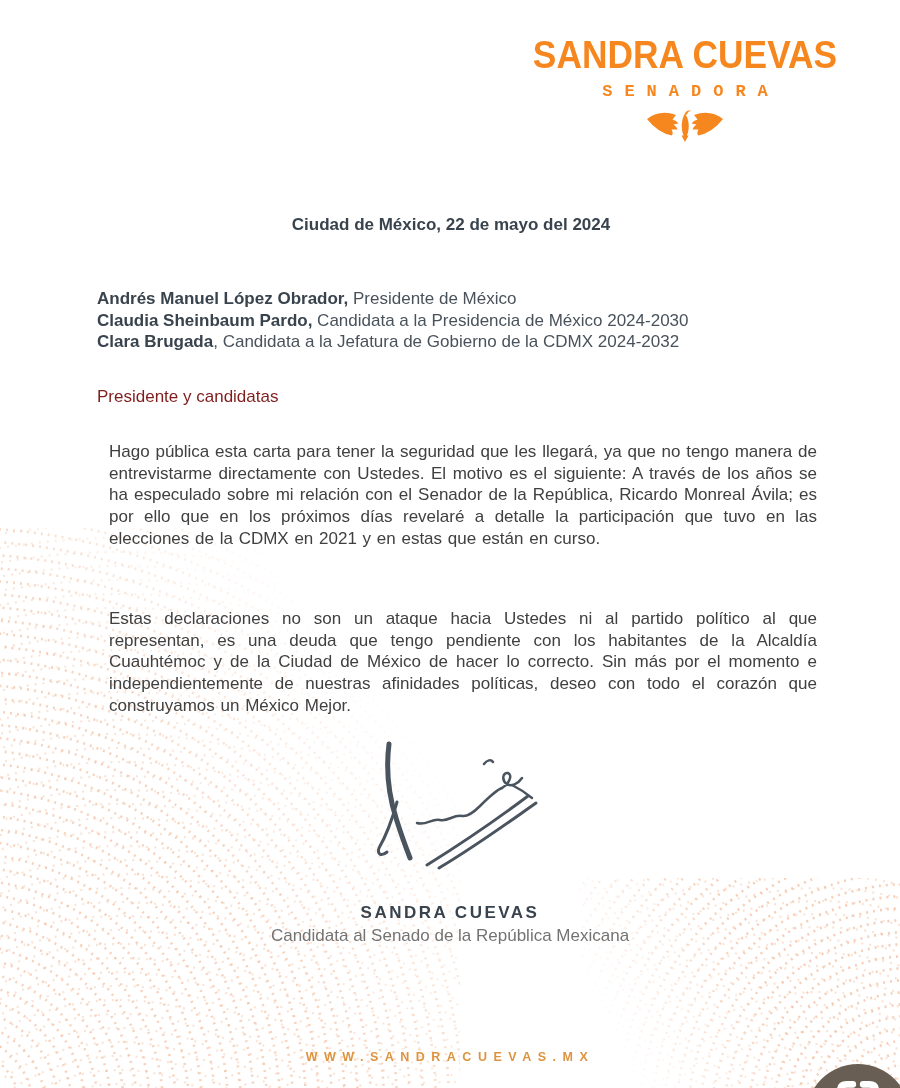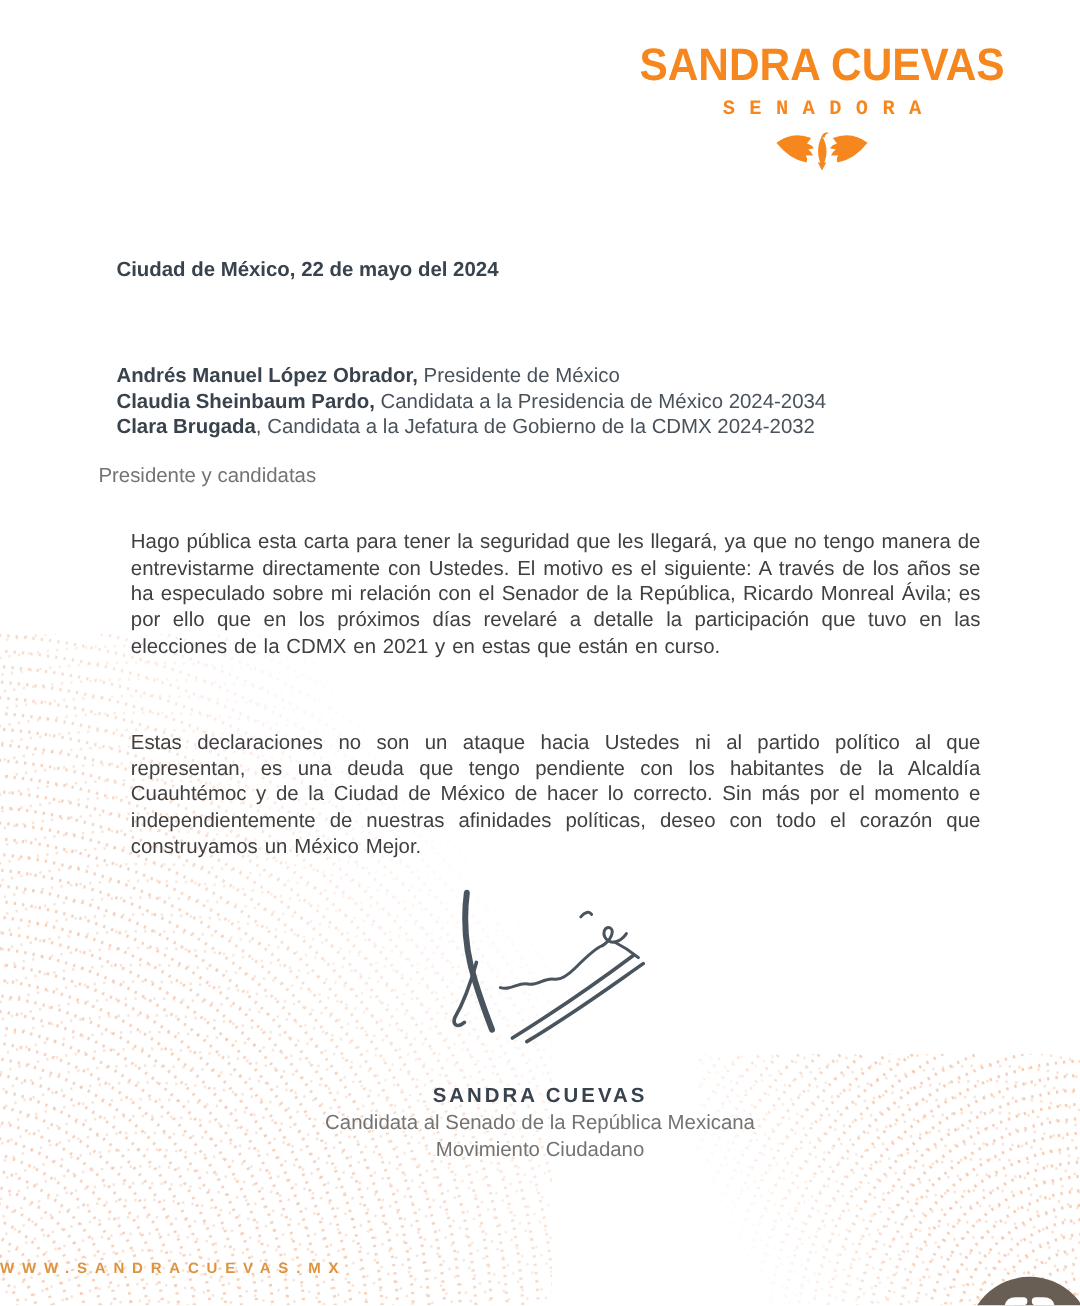--- a/index.html
+++ b/index.html
@@ -17,39 +17,39 @@
 
   
   .logo{position:absolute;top:36px;left:520px;width:330px;text-align:center;}
   .logo-name{font-size:38px;font-weight:800;color:#F6871F;letter-spacing:0px;
              transform:scaleX(0.93);transform-origin:50% 50%;white-space:nowrap;line-height:1;}
   .logo-sub{margin-top:9px;font-size:17px;font-weight:700;color:#F6871F;
             letter-spacing:12px;padding-left:12px;line-height:1;font-family:Liberation Mono, monospace;}
   .eagle{display:block;margin:10px auto 0 auto;width:82px;height:32px;}
 
   
-  .date{position:absolute;top:215px;left:97px;width:708px;text-align:left;
+  .date{position:absolute;top:215px;left:97px;width:708px;text-align:center;
         font-size:17px;font-weight:700;color:#39434D;}
-  .recipients{position:absolute;top:302px;left:97px;width:708px;
+  .recipients{position:absolute;top:288px;left:97px;width:708px;
               font-size:17px;line-height:21.5px;color:#49525B;}
   .r-name{font-weight:700;color:#39434D;}
-  .salutation{position:absolute;top:387px;left:82px;width:708px;font-size:17px;color:#737373;}
+  .salutation{position:absolute;top:387px;left:97px;width:708px;font-size:17px;color:#7f1d1d;}
   .para{position:absolute;left:97px;width:708px;margin:12px;font-size:17px;line-height:21.7px;
         text-align:justify;color:#404040;word-spacing:1px;}
   .p1{top:429px;}
   .p2{top:596px;}
 
   
   .signature{position:absolute;top:738px;left:366px;width:200px;height:135px;}
   .sig-block{position:absolute;top:901px;left:0;width:900px;text-align:center;}
   .sig-name{font-size:17px;font-weight:700;letter-spacing:2.5px;color:#39434D;line-height:24px;}
   .sig-line{font-size:17px;color:#737373;line-height:21.5px;}
 
   
-  .website{position:absolute;top:1050px;left:0;width:900px;
+  .website{position:absolute;top:1050px;left:0;width:900px;text-align:center;
            font-size:12.5px;font-weight:600;letter-spacing:6.5px;color:#DD9440;cursor:pointer;}
   .fab{position:absolute;left:806px;top:1064px;width:104px;height:104px;border-radius:50%;
        background:#695E54;cursor:pointer;}
   .fab svg{display:block;margin:12px auto 0 auto;width:52px;height:52px;}
 </style>
 </head>
 <body>
 
 <div class="page">
 
@@ -248,21 +248,21 @@
         <path d="M39.5,4.5 C40,1.5 43.5,-0.5 46,1 C44,1.2 42.3,2.2 42.2,4.6 Z"></path>
         <path d="M36.5,25.5 L40,32 L43.5,25.5 Z"></path>
       </g>
     </svg>
   </header>
 
   <div class="date">Ciudad de México, 22 de mayo del 2024</div>
 
   <div class="recipients">
     <div><span class="r-name">Andrés Manuel López Obrador,</span><span class="r-title"> Presidente de México</span></div>
-    <div><span class="r-name">Claudia Sheinbaum Pardo,</span><span class="r-title"> Candidata a la Presidencia de México 2024-2034</span></div>
+    <div><span class="r-name">Claudia Sheinbaum Pardo,</span><span class="r-title"> Candidata a la Presidencia de México 2024-2030</span></div>
     <div><span class="r-name">Clara Brugada</span><span class="r-title">, Candidata a la Jefatura de Gobierno de la CDMX 2024-2032</span></div>
   </div>
 
   <div class="salutation">Presidente y candidatas</div>
 
   <p class="para p1">Hago pública esta carta para tener la seguridad que les llegará, ya que no tengo manera de entrevistarme directamente con Ustedes. El motivo es el siguiente: A través de los años se ha especulado sobre mi relación con el Senador de la República, Ricardo Monreal Ávila; es por ello que en los próximos días revelaré a detalle la participación que tuvo en las elecciones de la CDMX en 2021 y en estas que están en curso.</p>
   <p class="para p2">Estas declaraciones no son un ataque hacia Ustedes ni al partido político al que representan, es una deuda que tengo pendiente con los habitantes de la Alcaldía Cuauhtémoc y de la Ciudad de México de hacer lo correcto. Sin más por el momento e independientemente de nuestras afinidades políticas, deseo con todo el corazón que construyamos un México Mejor.</p>
 
   <svg class="signature" viewBox="0 0 200 135" xmlns="http://www.w3.org/2000/svg">
     <g fill="none" stroke="#4A545E" stroke-linecap="round">
@@ -273,21 +273,20 @@
       <path d="M146,47 C154,51 160,55 166,60" stroke-width="2.5"></path>
       <path d="M118,26 C121,22 125,21 127,24" stroke-width="2.5"></path>
       <path d="M61,127 C98,104 130,82 162,58" stroke-width="3"></path>
       <path d="M73,130 C110,108 140,86 170,65" stroke-width="3"></path>
     </g>
   </svg>
 
   <div class="sig-block">
     <div class="sig-name">SANDRA CUEVAS</div>
     <div class="sig-line">Candidata al Senado de la República Mexicana</div>
-    <div class="sig-line">Movimiento Ciudadano</div>
   </div>
 
   <div class="website">WWW.SANDRACUEVAS.MX</div>
 
   <div class="fab">
     <svg viewBox="0 0 50 50" xmlns="http://www.w3.org/2000/svg">
       <g fill="none" stroke="#ffffff" stroke-width="6.5" stroke-linecap="round">
         <path d="M8,20 V14 Q8,8 14,8 H20"></path>
         <path d="M30,8 H36 Q42,8 42,14 V20"></path>
         <path d="M8,30 V36 Q8,42 14,42 H20"></path>

